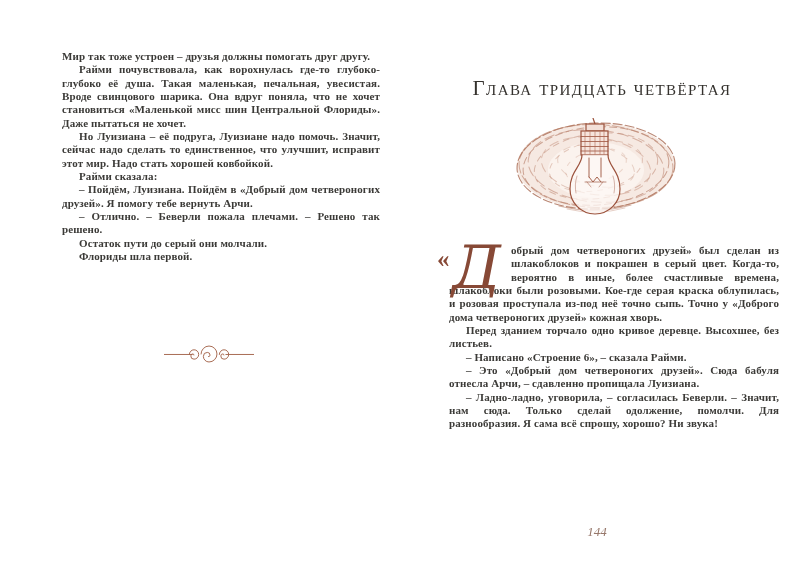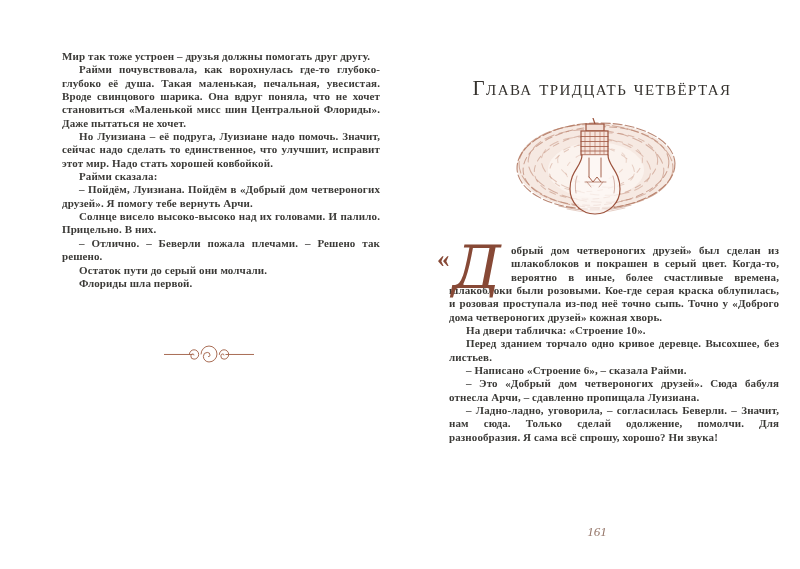--- a/index.html
+++ b/index.html
@@ -78,21 +78,20 @@
 </style>
 </head>
 <body>
 
 <div class="left-column book-text">
   <p class="no-indent">Мир так тоже устроен – друзья должны помогать друг другу.</p>
   <p>Райми почувствовала, как ворохнулась где-то глубоко-глубоко её душа. Такая маленькая, печальная, увесистая. Вроде свинцового шарика. Она вдруг поняла, что не хочет становиться «Маленькой мисс шин Центральной Флориды». Даже пытаться не хочет.</p>
   <p>Но Луизиана – её подруга, Луизиане надо помочь. Значит, сейчас надо сделать то единственное, что улучшит, исправит этот мир. Надо стать хорошей ковбойкой.</p>
   <p>Райми сказала:</p>
   <p>– Пойдём, Луизиана. Пойдём в «Добрый дом четвероногих друзей». Я помогу тебе вернуть Арчи.</p>
-  <p>Солнце висело высоко-высоко над их головами. И палило. Прицельно. В них.</p>
   <p>– Отлично. – Беверли пожала плечами. – Решено так решено.</p>
   <p>Остаток пути до серый они молчали.</p>
   <p>Флориды шла первой.</p>
 </div>
 
 <div class="ornament-wrap">
   <svg width="90" height="26" viewBox="0 0 96 26">
     <g fill="none" stroke="#a3634a" stroke-width="1" stroke-linecap="round">
       <path d="M0,13.5 H30"></path>
       <path d="M66,13.5 H96"></path>
@@ -149,20 +148,19 @@
   </svg>
 </div>
 
 <div class="right-column book-text">
   <p class="no-indent">
     <span class="dropcap-wrap">
       <span class="dropcap-quote">«</span>
       <span class="dropcap-letter">Д</span>
     </span><span>обрый дом четвероногих друзей» был сделан из шлакоблоков и покрашен в серый цвет. Когда-то, вероятно в иные, более счастливые времена, шлакоблоки были розовыми. Кое-где серая краска облупилась, и розовая проступала из-под неё точно сыпь. Точно у «Доброго дома четвероногих друзей» кожная хворь.</span>
   </p>
-  <p>На двери табличка: «Строение 10».</p>
   <p>Перед зданием торчало одно кривое деревце. Высохшее, без листьев.</p>
   <p>– Написано «Строение 6», – сказала Райми.</p>
   <p>– Это «Добрый дом четвероногих друзей». Сюда бабуля отнесла Арчи, – сдавленно пропищала Луизиана.</p>
   <p>– Ладно-ладно, уговорила, – согласилась Беверли. – Значит, нам сюда. Только сделай одолжение, помолчи. Для разнообразия. Я сама всё спрошу, хорошо? Ни звука!</p>
 </div>
 
-<div class="page-number">161</div>
+<div class="page-number">144</div>
 
 </body></html>

